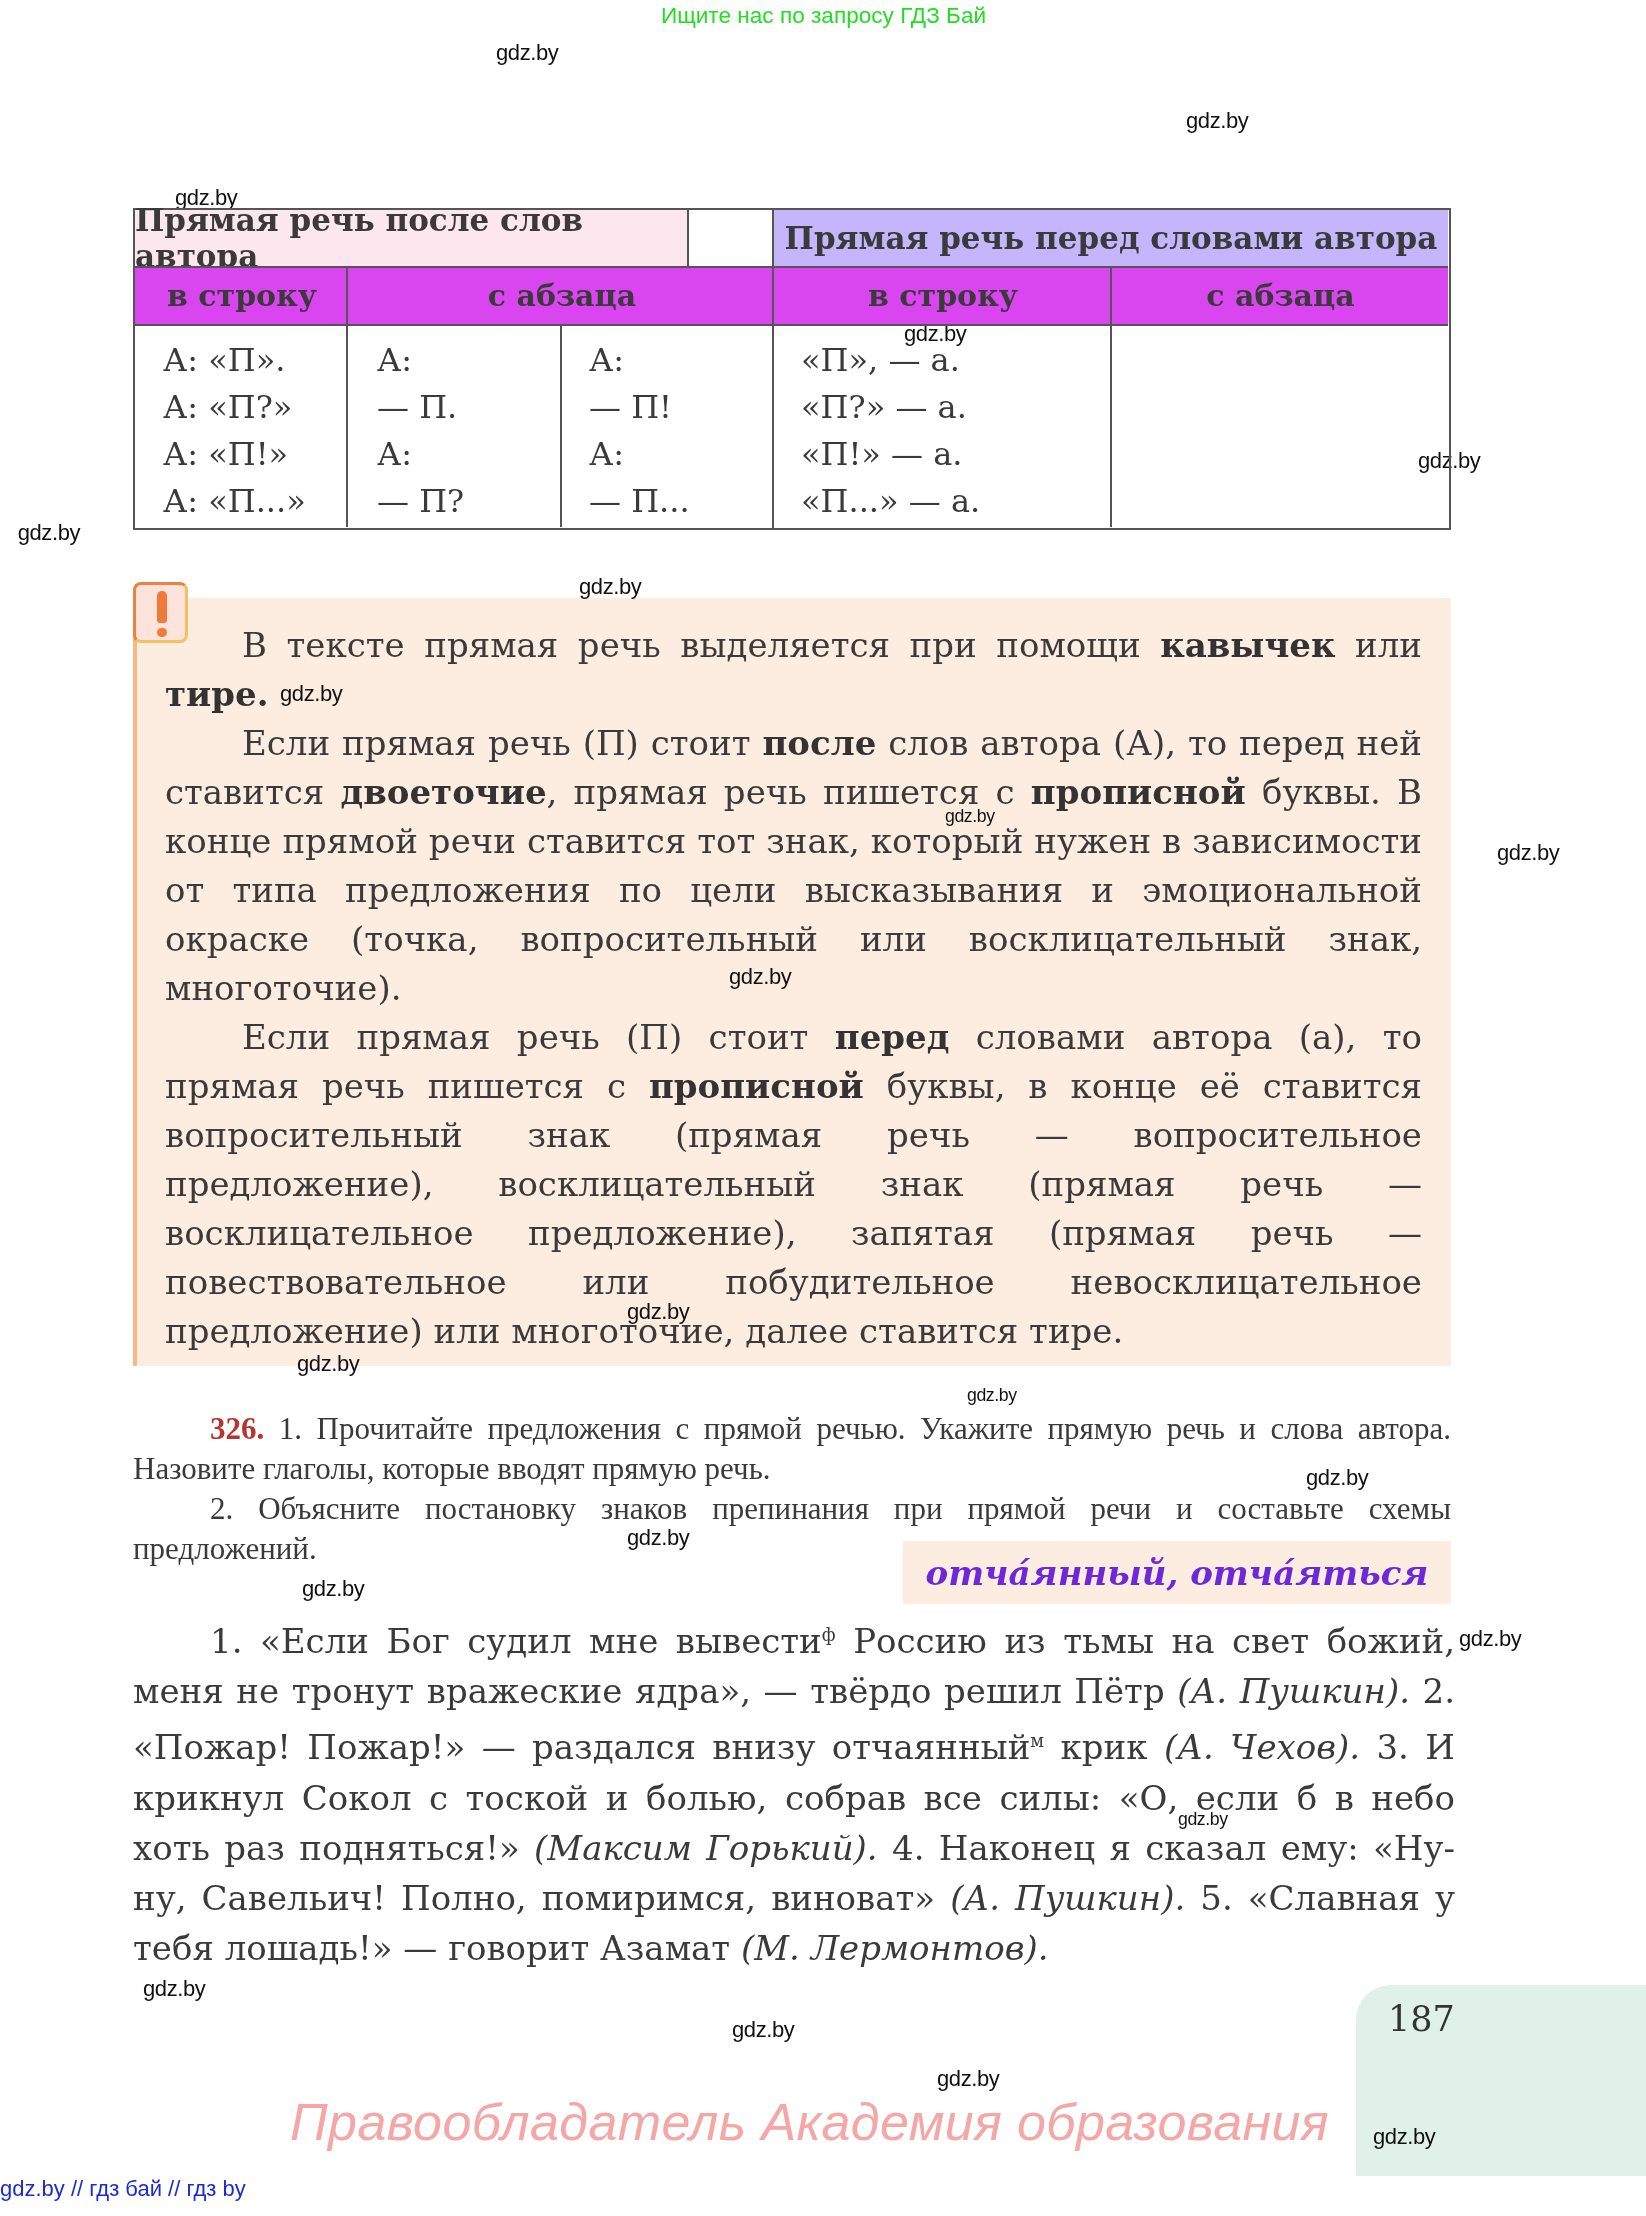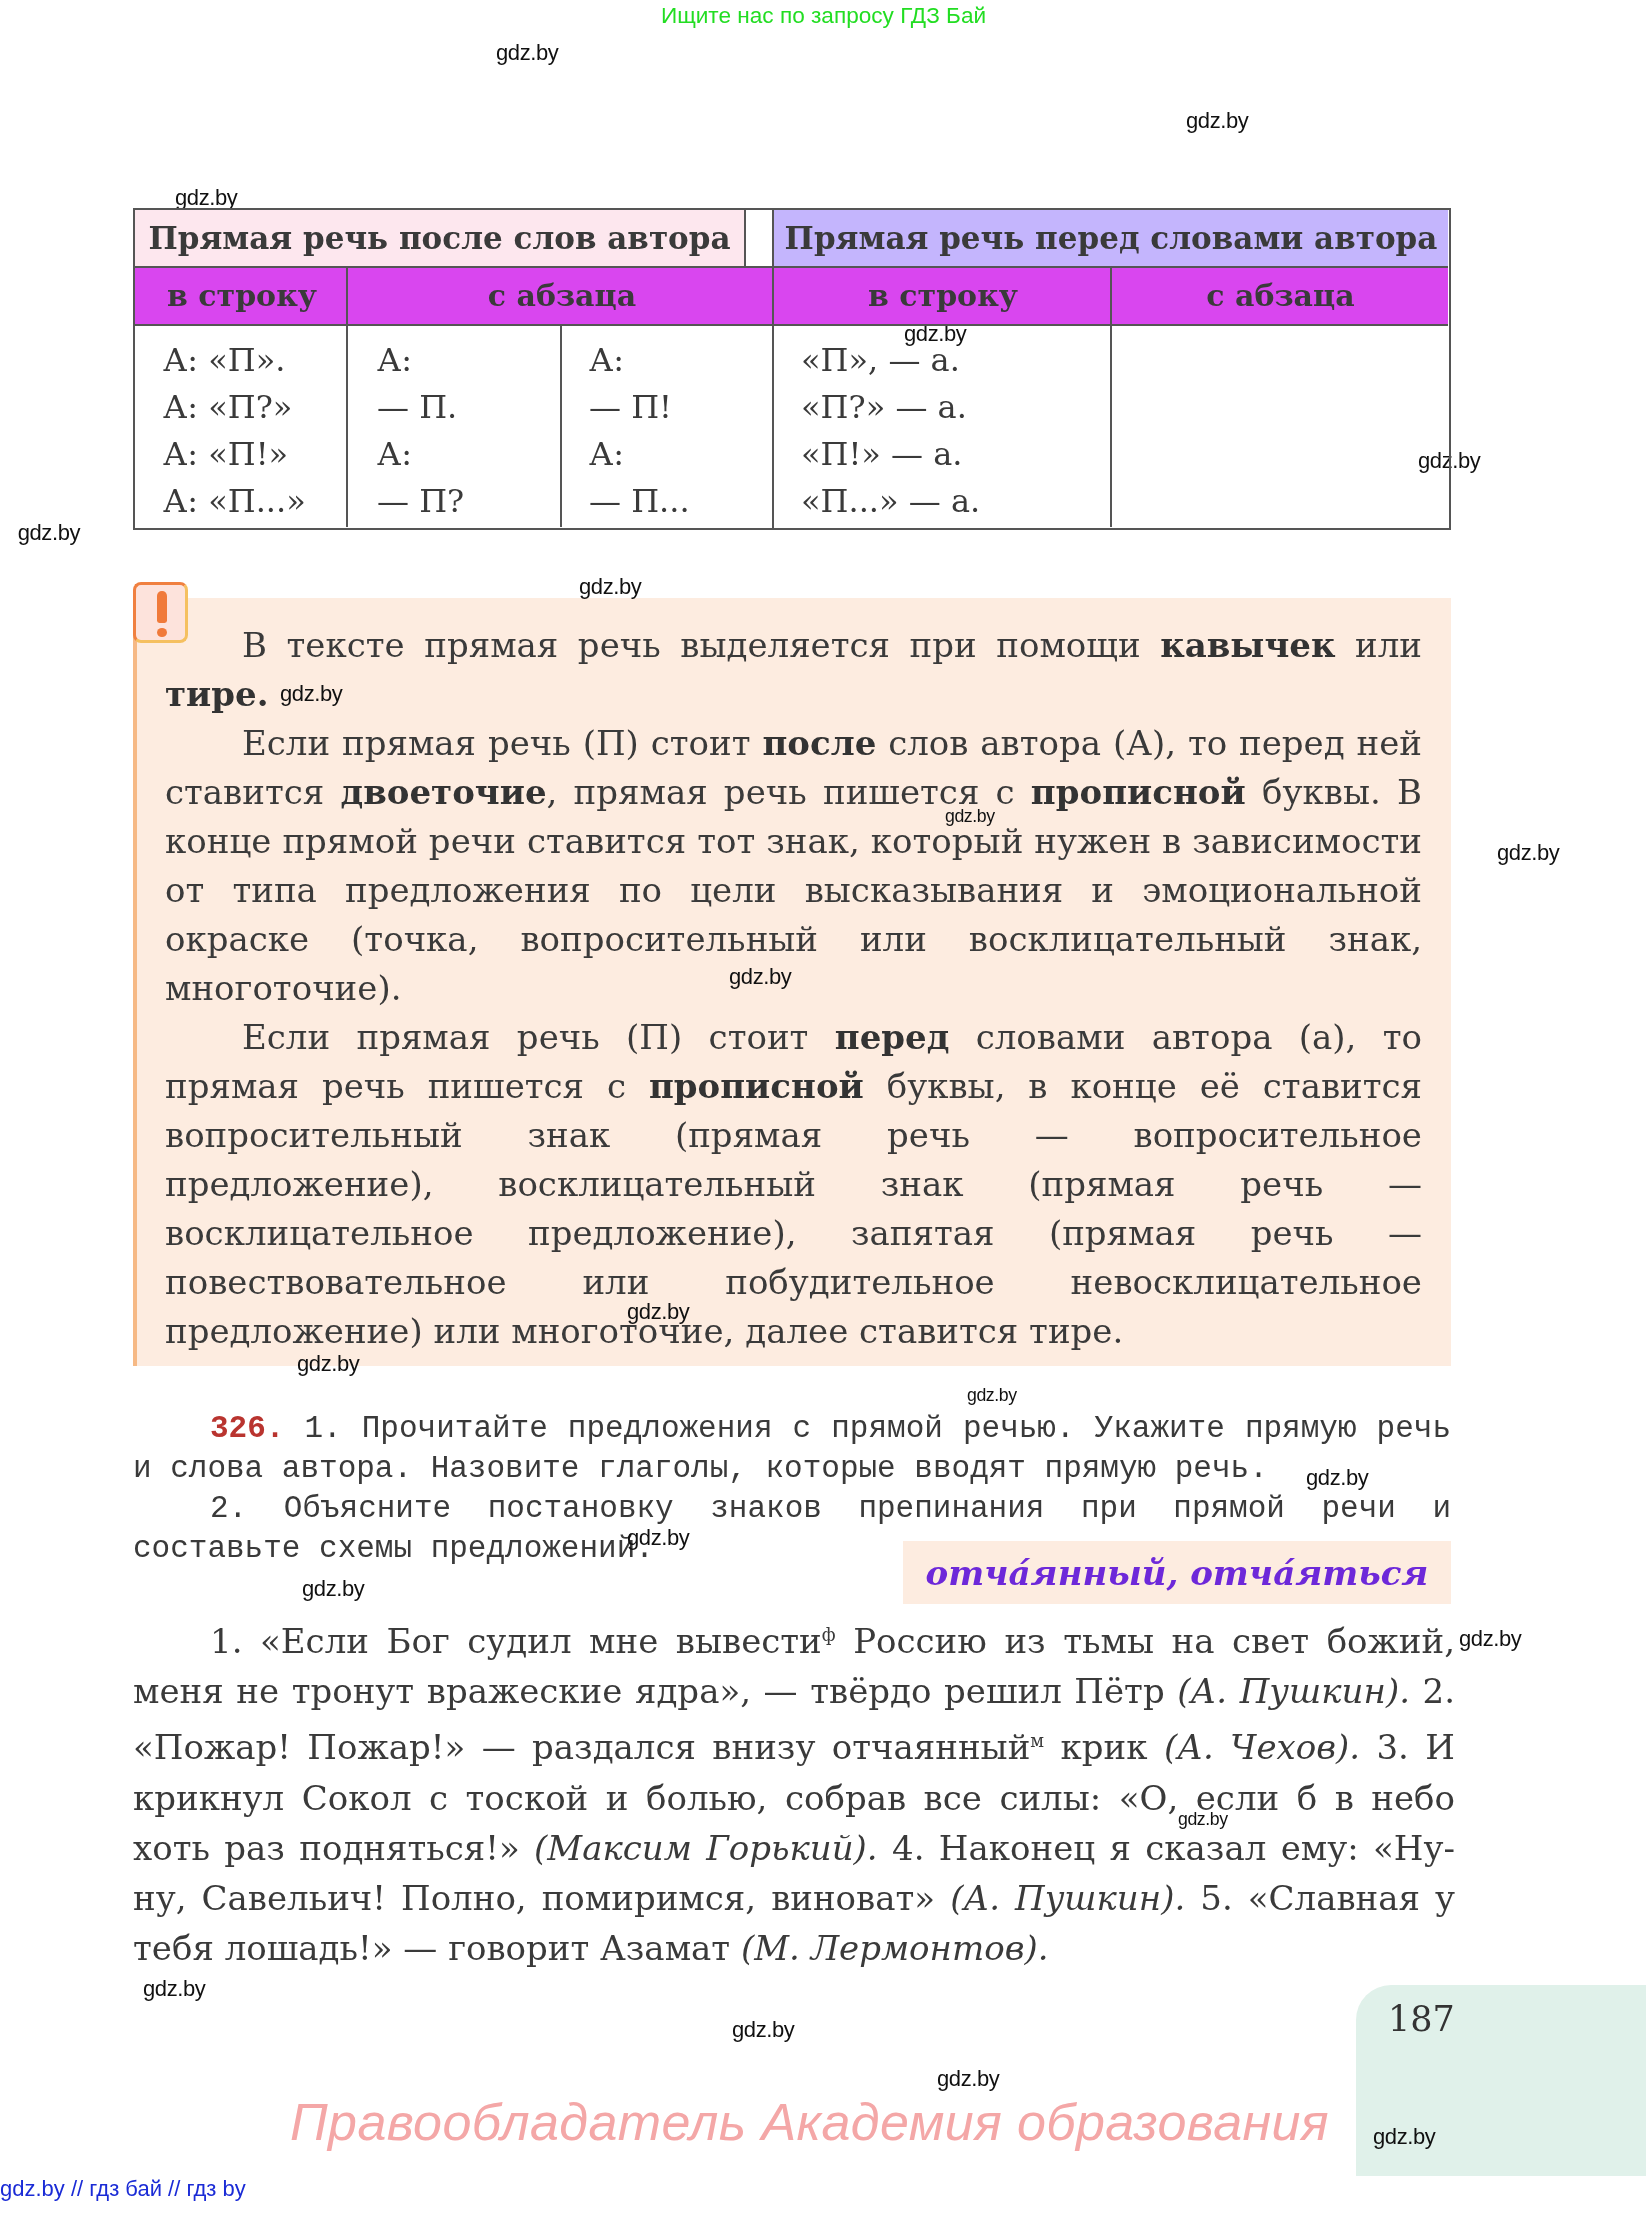--- a/index.html
+++ b/index.html
@@ -6,38 +6,38 @@
   body { width:1647px; height:2216px; position:relative; background:#ffffff; overflow:hidden;
          font-family:"DejaVu Serif", "Liberation Serif", serif; color:#3a3a3a; }
   .wm { position:absolute; font-family:"Liberation Sans", sans-serif; font-size:22px; color:#111; letter-spacing:-0.4px; }
   .top-banner { position:absolute; left:0; width:1647px; top:3.2px; text-align:center;
                 font-family:"Liberation Sans", sans-serif; font-size:22.6px; color:#22dd22; }
 
   
   .tbl { position:absolute; left:133px; top:208px; width:1318px; height:322px; border:2.4px solid #555; box-sizing:border-box; }
   .cell { position:absolute; box-sizing:border-box; }
   .h1 { top:0; height:56px; font-weight:bold; font-size:31px; display:flex; align-items:center; justify-content:center; color:#3a3a3a; }
-  .h1.left { left:0; width:611px; background:#fde7ee; border-right:2.4px solid #555; }
+  .h1.left { left:0; width:554px; background:#fde7ee; border-right:2.4px solid #555; }
   .h1.right { left:639px; width:674px; background:#c4b5fd; }
   .h2row { position:absolute; left:0; top:56px; width:1313px; height:60px; background:#d946ef; border-top:2.4px solid #555; border-bottom:2.4px solid #555; box-sizing:border-box; }
   .h2 { position:absolute; top:0; height:55px; font-weight:bold; font-size:30px; display:flex; align-items:center; justify-content:center; color:#3a3a3a; }
   .vline { position:absolute; width:2.4px; background:#555; }
   .body-col { position:absolute; top:116px; font-size:32px; line-height:47px; padding-top:11.3px; color:#3a3a3a; }
 
   
   .rule { position:absolute; left:133px; top:598px; width:1318px; height:768px; background:#fdece0; border-left:4.8px solid #f6b985; box-sizing:border-box; }
   .rule-text { position:absolute; left:165px; top:621px; width:1257px; font-size:34px; line-height:49px; color:#3a3a3a; text-align:justify; }
   .rule-text p { margin:0; text-indent:77px; }
   .rule-text b { color:#333; }
   .excl { position:absolute; left:133px; top:582px; width:55px; height:61px; border:3.2px solid #f08040; border-right-color:#f5c060; border-bottom-color:#f5c060; border-radius:8px; background:#fde3dc; box-sizing:border-box; }
   .excl-bar { position:absolute; left:21px; top:6.4px; width:9.7px; height:32px; background:#f07a3a; border-radius:4.8px 4.8px 2.4px 2.4px; }
   .excl-dot { position:absolute; left:21px; top:43px; width:9.7px; height:8.9px; background:#f07a3a; border-radius:50%; }
 
   
-  .ex { position:absolute; left:133px; top:1409px; width:1318px; font-family:Liberation Mono, monospace; font-size:31px; line-height:40px; color:#3a3a3a; text-align:justify; }
+  .ex { position:absolute; left:133px; top:1409px; width:1318px; font-family:Liberation Serif, serif; font-size:31px; line-height:40px; color:#3a3a3a; text-align:justify; }
   .ex p { margin:0; text-indent:77px; }
   .ex-num { color:#b9342f; font-weight:bold; }
   .vocab { position:absolute; left:903px; top:1541px; width:548px; height:63px; background:#fdece0; display:flex; align-items:center; justify-content:center; font-style:italic; font-weight:bold; font-size:34px; color:#6d28d9; }
   .sent { position:absolute; left:133px; top:1610px; width:1322px; font-size:34px; line-height:50px; color:#3a3a3a; text-align:justify; }
   .sent p { margin:0; }
   .sent .ind { text-indent:77px; }
   .sent i { font-style:italic; }
   sup { font-size:17.7px; }
 
   .page-box { position:absolute; left:1356px; top:1985px; width:290px; height:191px; background:#e0f1ea; border-top-left-radius:35px; }

